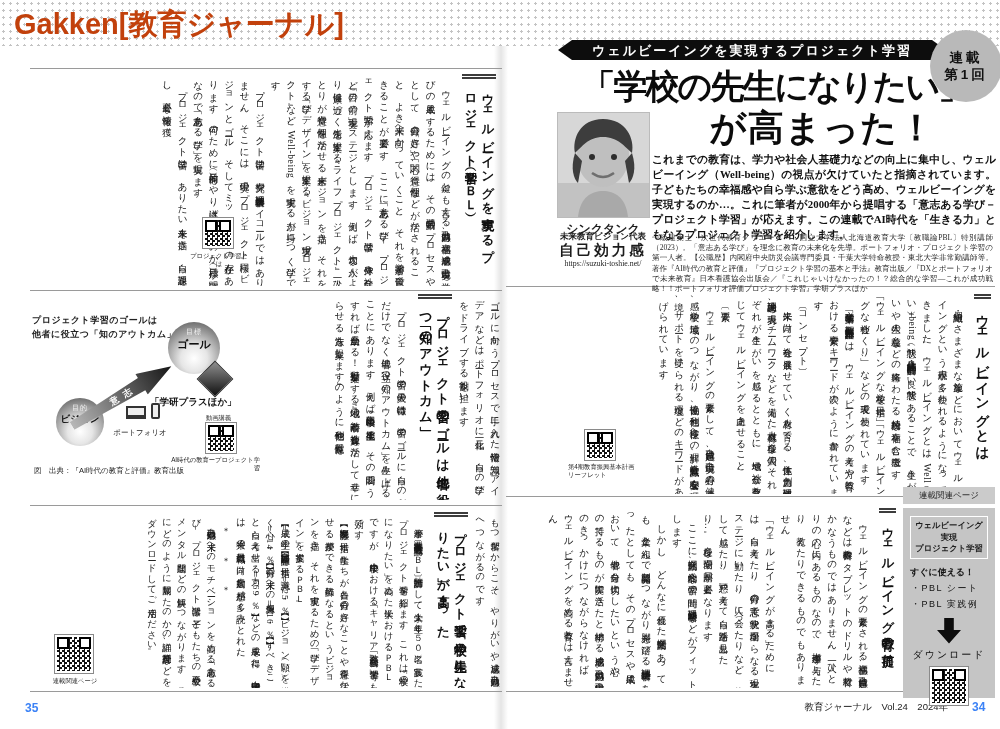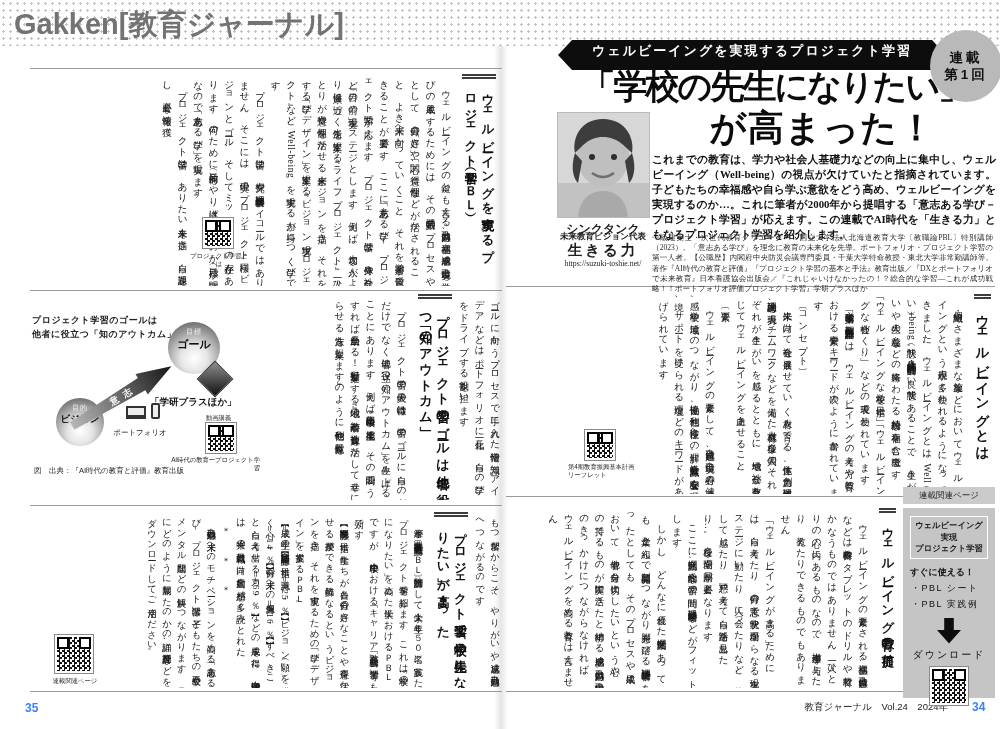--- a/index.html
+++ b/index.html
@@ -11,21 +11,21 @@
   .sans { font-family:"Liberation Sans","DejaVu Sans",sans-serif; }
 
   
   .dotband {
     position:absolute; left:0; top:0; width:1000px; height:46px;
     background-image:radial-gradient(#c3c3c3 1.2px, transparent 1.35px);
     background-size:7px 7px; background-color:#fff;
   }
   .logo {
     position:absolute; left:14px; top:5px; font-size:29px; font-weight:bold;
-    color:#737373; letter-spacing:0;
+    color:#c2410c; letter-spacing:0;
     font-family:"Liberation Sans","DejaVu Sans",sans-serif;
   }
 
   
   .rule { position:absolute; height:1px; background:#9a9a9a; }
   .fold {
     position:absolute; left:494px; top:46px; width:14px; height:683px;
     background:linear-gradient(90deg, rgba(0,0,0,0) 0%, rgba(0,0,0,.10) 50%, rgba(0,0,0,0) 100%);
   }
 
@@ -41,21 +41,21 @@
     font-family:"Liberation Sans","DejaVu Sans",sans-serif;
     font-weight:bold; font-size:12.5px; line-height:17px; letter-spacing:1px;
     border-top:5px double #3c3c3c; padding-top:6px; margin-left:9px; margin-right:4px;
     color:#111;
   }
   .h185 { height:185px; }
   .lead-in { margin-right:2px; }
 
   
   .banner {
-    position:absolute; left:558px; top:40px; width:388px; height:30px; background:#0d0d0d;
+    position:absolute; left:558px; top:40px; width:388px; height:20px; background:#0d0d0d;
     color:#fff; font-size:13px; font-weight:bold; letter-spacing:2px;
     text-align:center; line-height:22px;
     clip-path:polygon(0 50%, 14px 0, calc(100% - 14px) 0, 100% 50%, calc(100% - 14px) 100%, 14px 100%);
   }
   .badge {
     position:absolute; left:930px; top:30px; width:72px; height:72px; border-radius:50%;
     background:#b9b9b9; display:flex; flex-direction:column; justify-content:center;
     text-align:center; font-weight:bold; font-size:13.5px; line-height:17px; color:#111;
     letter-spacing:3px; z-index:3;
   }
@@ -176,21 +176,21 @@
     <path d="M17 40 C12 56 16 66 20 70 L24 48 Z" fill="#3d3d3d"></path>
     <path d="M74 40 C79 56 75 66 71 70 L67 48 Z" fill="#3d3d3d"></path>
     <circle cx="34" cy="44" r="3" fill="#2d2d2d"></circle>
     <circle cx="56" cy="44" r="3" fill="#2d2d2d"></circle>
     <path d="M34 60 Q45 68 56 60" stroke="#6f6f6f" stroke-width="2.5" fill="none"></path>
     <path d="M20 104 C22 84 34 78 45 78 C56 78 68 84 70 104 Z" fill="#a9a9a9"></path>
   </svg>
 </div>
 <div class="auth" style="top:221px; font-size:12px; font-weight:bold;">シンクタンク</div>
 <div class="auth" style="top:231px; font-size:8.5px; font-weight:bold;">未来教育ビジョン代表</div>
-<div class="auth sans" style="top:241px; font-size:14.5px; font-weight:bold; letter-spacing:3px;">生きる力</div>
+<div class="auth sans" style="top:241px; font-size:14.5px; font-weight:bold; letter-spacing:3px;">自己効力感</div>
 <div class="auth" style="top:259px; font-size:7.8px;">https://suzuki-toshie.net/</div>
 
 <div class="lead">これまでの教育は、学力や社会人基礎力などの向上に集中し、ウェルビーイング（Well-being）の視点が欠けていたと指摘されています。子どもたちの幸福感や自ら学ぶ意欲をどう高め、ウェルビーイングを実現するのか…。これに筆者が2000年から提唱する「意志ある学び－プロジェクト学習」が応えます。この連載でAI時代を「生きる力」ともなるプロジェクト学習を紹介します。</div>
 <div class="bio">一級建築士・次世代教育クリエーター・国立大学法人北海道教育大学〔教職論PBL〕特別講師（2023）。「意志ある学び」を理念に教育の未来化を先導。ポートフォリオ・プロジェクト学習の第一人者。【公職歴】内閣府中央防災会議専門委員・千葉大学特命教授・東北大学非常勤講師等。著作『AI時代の教育と評価』『プロジェクト学習の基本と手法』教育出版／『DXとポートフォリオで未来教育』日本看護協会出版会／『これじゃいけなかったの！？総合的な学習―これが成功戦略！！ポートフォリオ評価プロジェクト学習』学研プラスほか</div>
 
 <div class="vtext" style="left:34px; top:74px; width:466px; height:212px;">
   <h3 class="vhead h185">ウェルビーイングを実現するプロジェクト学習（ＰＢＬ）</h3>
   <div style="display:contents;"><p>ウェルビーイングの鍵とも言える自己効力感、幸福感、達成感や自己実現を学びの成果とするためには、その学習活動のプロセスや結果として、自分の「好き」や「関心」、得意、個性などが活かされること、よき未来へ向かっていくこと、それを学習者が自覚できることが必要です。ここに「意志ある学び－プロジェクト学習」が応えます。プロジェクト学習は、身体や社会など「目の前の現実」をステージとします。例えば、大切な人がより健康に近づく生活を提案する『ライフプロジェクト』、一人ひとりが得意や個性を活かせる未来ビジョンを描き、それを実現する「学びデザイン」を提案する『ビジョン実現プロジェクト』など、Well-beingを実現する力が身につく学びです。</p><p>プロジェクト学習は、探究や課題解決学習とイコールではありません。そこには、現実のプロジェクト同様、ビジョンとゴール、そしてミッションの存在があります。何のために（目的）何をやり遂げたいのか（目標）が明確なので「意志ある学び」を実現します。</p><p>プロジェクト学習は、ありたい未来を描き、自ら課題を見出し、必要な情報を獲</p></div>
 </div>
 <div class="qr" style="left:203px; top:218px; width:30px; height:30px;"></div>

